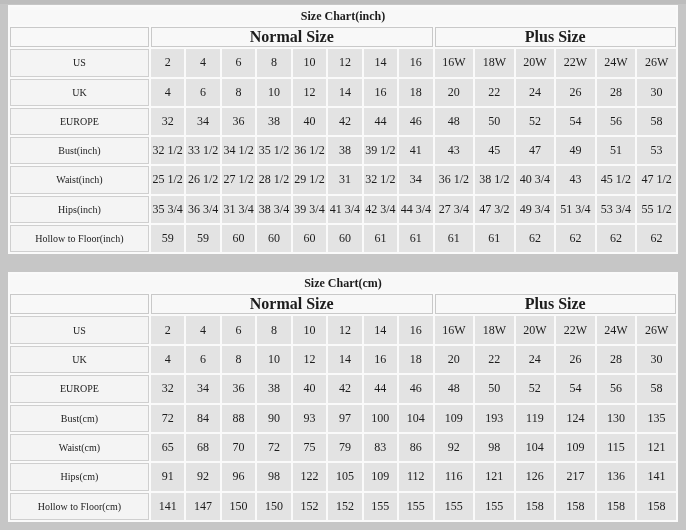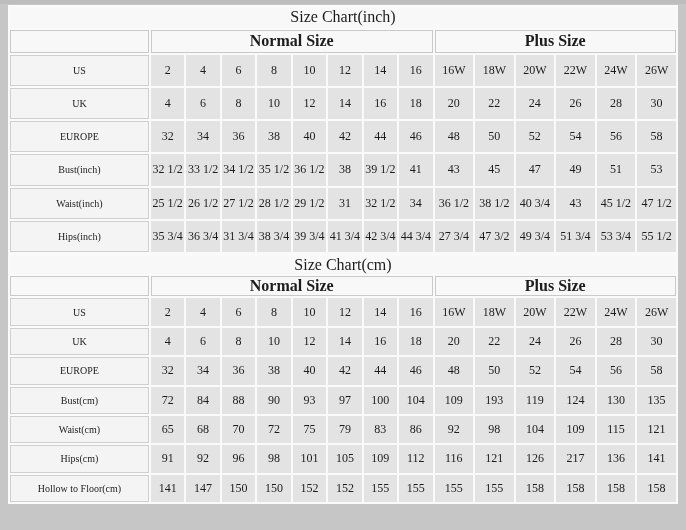--- a/index.html
+++ b/index.html
@@ -10,29 +10,29 @@
   html,body{margin:0;padding:0;}
   body{
     width:686px;height:530px;position:relative;overflow:hidden;
     background:var(--page-bg);
     font-family:"Liberation Serif","DejaVu Serif",serif;
     color:var(--text);
   }
   .top-strip{position:absolute;top:0;left:0;width:686px;height:4px;background:var(--page-top-strip);}
   .table-wrap{position:absolute;left:8px;width:670px;}
   .table-wrap.t0{top:5px;height:249px;}
-  .table-wrap.t1{top:254px;height:250px;}
+  .table-wrap.t1{top:272px;height:250px;}
   table.size-chart{
     width:670px;height:100%;table-layout:fixed;
     border-collapse:separate;border-spacing:2px;
     background:var(--table-bg);
   }
   td{text-align:center;vertical-align:middle;overflow:hidden;white-space:nowrap;padding:0;}
   td.title-cell{
-    background:var(--header-cell-bg);font-size:16px;height:18px;
+    background:var(--header-cell-bg);font-size:12px;height:18px;font-weight:bold;
   }
   td.header-cell{
     background:var(--header-cell-bg);border:1px solid var(--grid-line);
     font-size:16px;height:18px;font-weight:bold;
   }
   td.label-cell{
     background:var(--label-cell-bg);border:1px solid #cfcfcf;
     font-size:10px;
   }
   td.data-cell{
@@ -168,20 +168,37 @@
           <td class="data-cell">41 3/4</td>
           <td class="data-cell">42 3/4</td>
           <td class="data-cell">44 3/4</td>
           <td class="data-cell">27 3/4</td>
           <td class="data-cell">47 3/2</td>
           <td class="data-cell">49 3/4</td>
           <td class="data-cell">51 3/4</td>
           <td class="data-cell">53 3/4</td>
           <td class="data-cell">55 1/2</td>
         </tr>
+        <tr class="body-row last-row">
+          <td class="label-cell">Hollow to Floor(inch)</td>
+          <td class="data-cell">59</td>
+          <td class="data-cell">59</td>
+          <td class="data-cell">60</td>
+          <td class="data-cell">60</td>
+          <td class="data-cell">60</td>
+          <td class="data-cell">60</td>
+          <td class="data-cell">61</td>
+          <td class="data-cell">61</td>
+          <td class="data-cell">61</td>
+          <td class="data-cell">61</td>
+          <td class="data-cell">62</td>
+          <td class="data-cell">62</td>
+          <td class="data-cell">62</td>
+          <td class="data-cell">62</td>
+        </tr>
       </tbody>
     </table>
   </div>
 <div class="table-wrap t1">
     <table class="size-chart">
       <colgroup>
         <col style="width:137px">
         <col style="width:33px">
         <col style="width:33px">
         <col style="width:33px">
@@ -290,21 +307,21 @@
           <td class="data-cell">109</td>
           <td class="data-cell">115</td>
           <td class="data-cell">121</td>
         </tr>
         <tr class="body-row">
           <td class="label-cell">Hips(cm)</td>
           <td class="data-cell">91</td>
           <td class="data-cell">92</td>
           <td class="data-cell">96</td>
           <td class="data-cell">98</td>
-          <td class="data-cell">101</td>
+          <td class="data-cell">122</td>
           <td class="data-cell">105</td>
           <td class="data-cell">109</td>
           <td class="data-cell">112</td>
           <td class="data-cell">116</td>
           <td class="data-cell">121</td>
           <td class="data-cell">126</td>
           <td class="data-cell">217</td>
           <td class="data-cell">136</td>
           <td class="data-cell">141</td>
         </tr>

